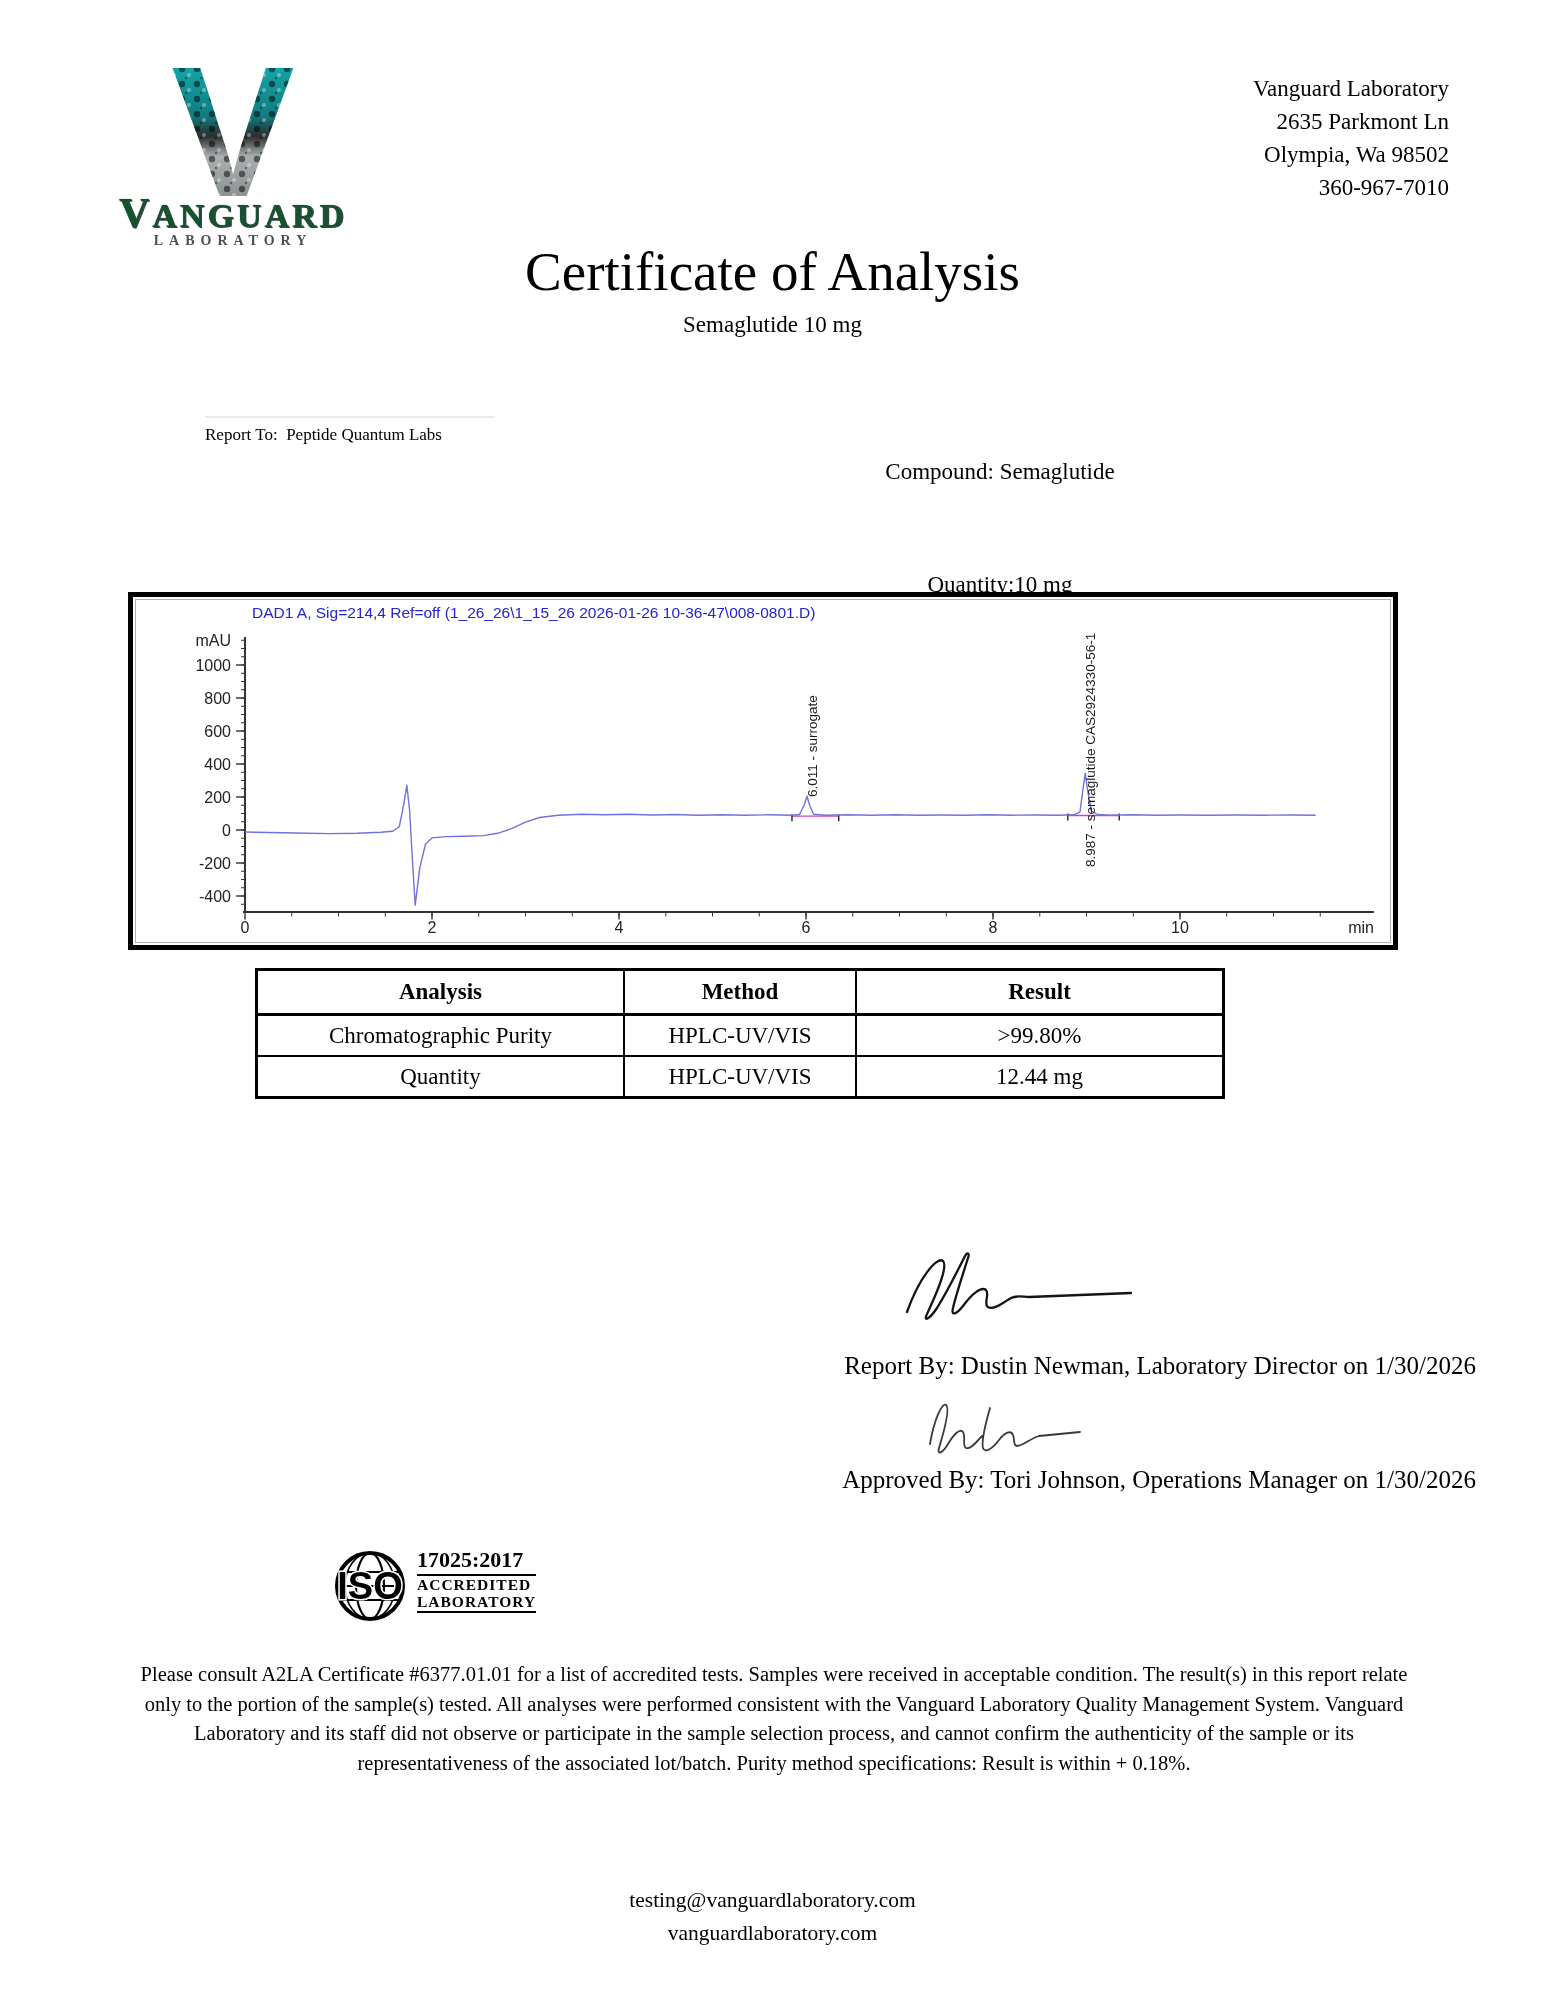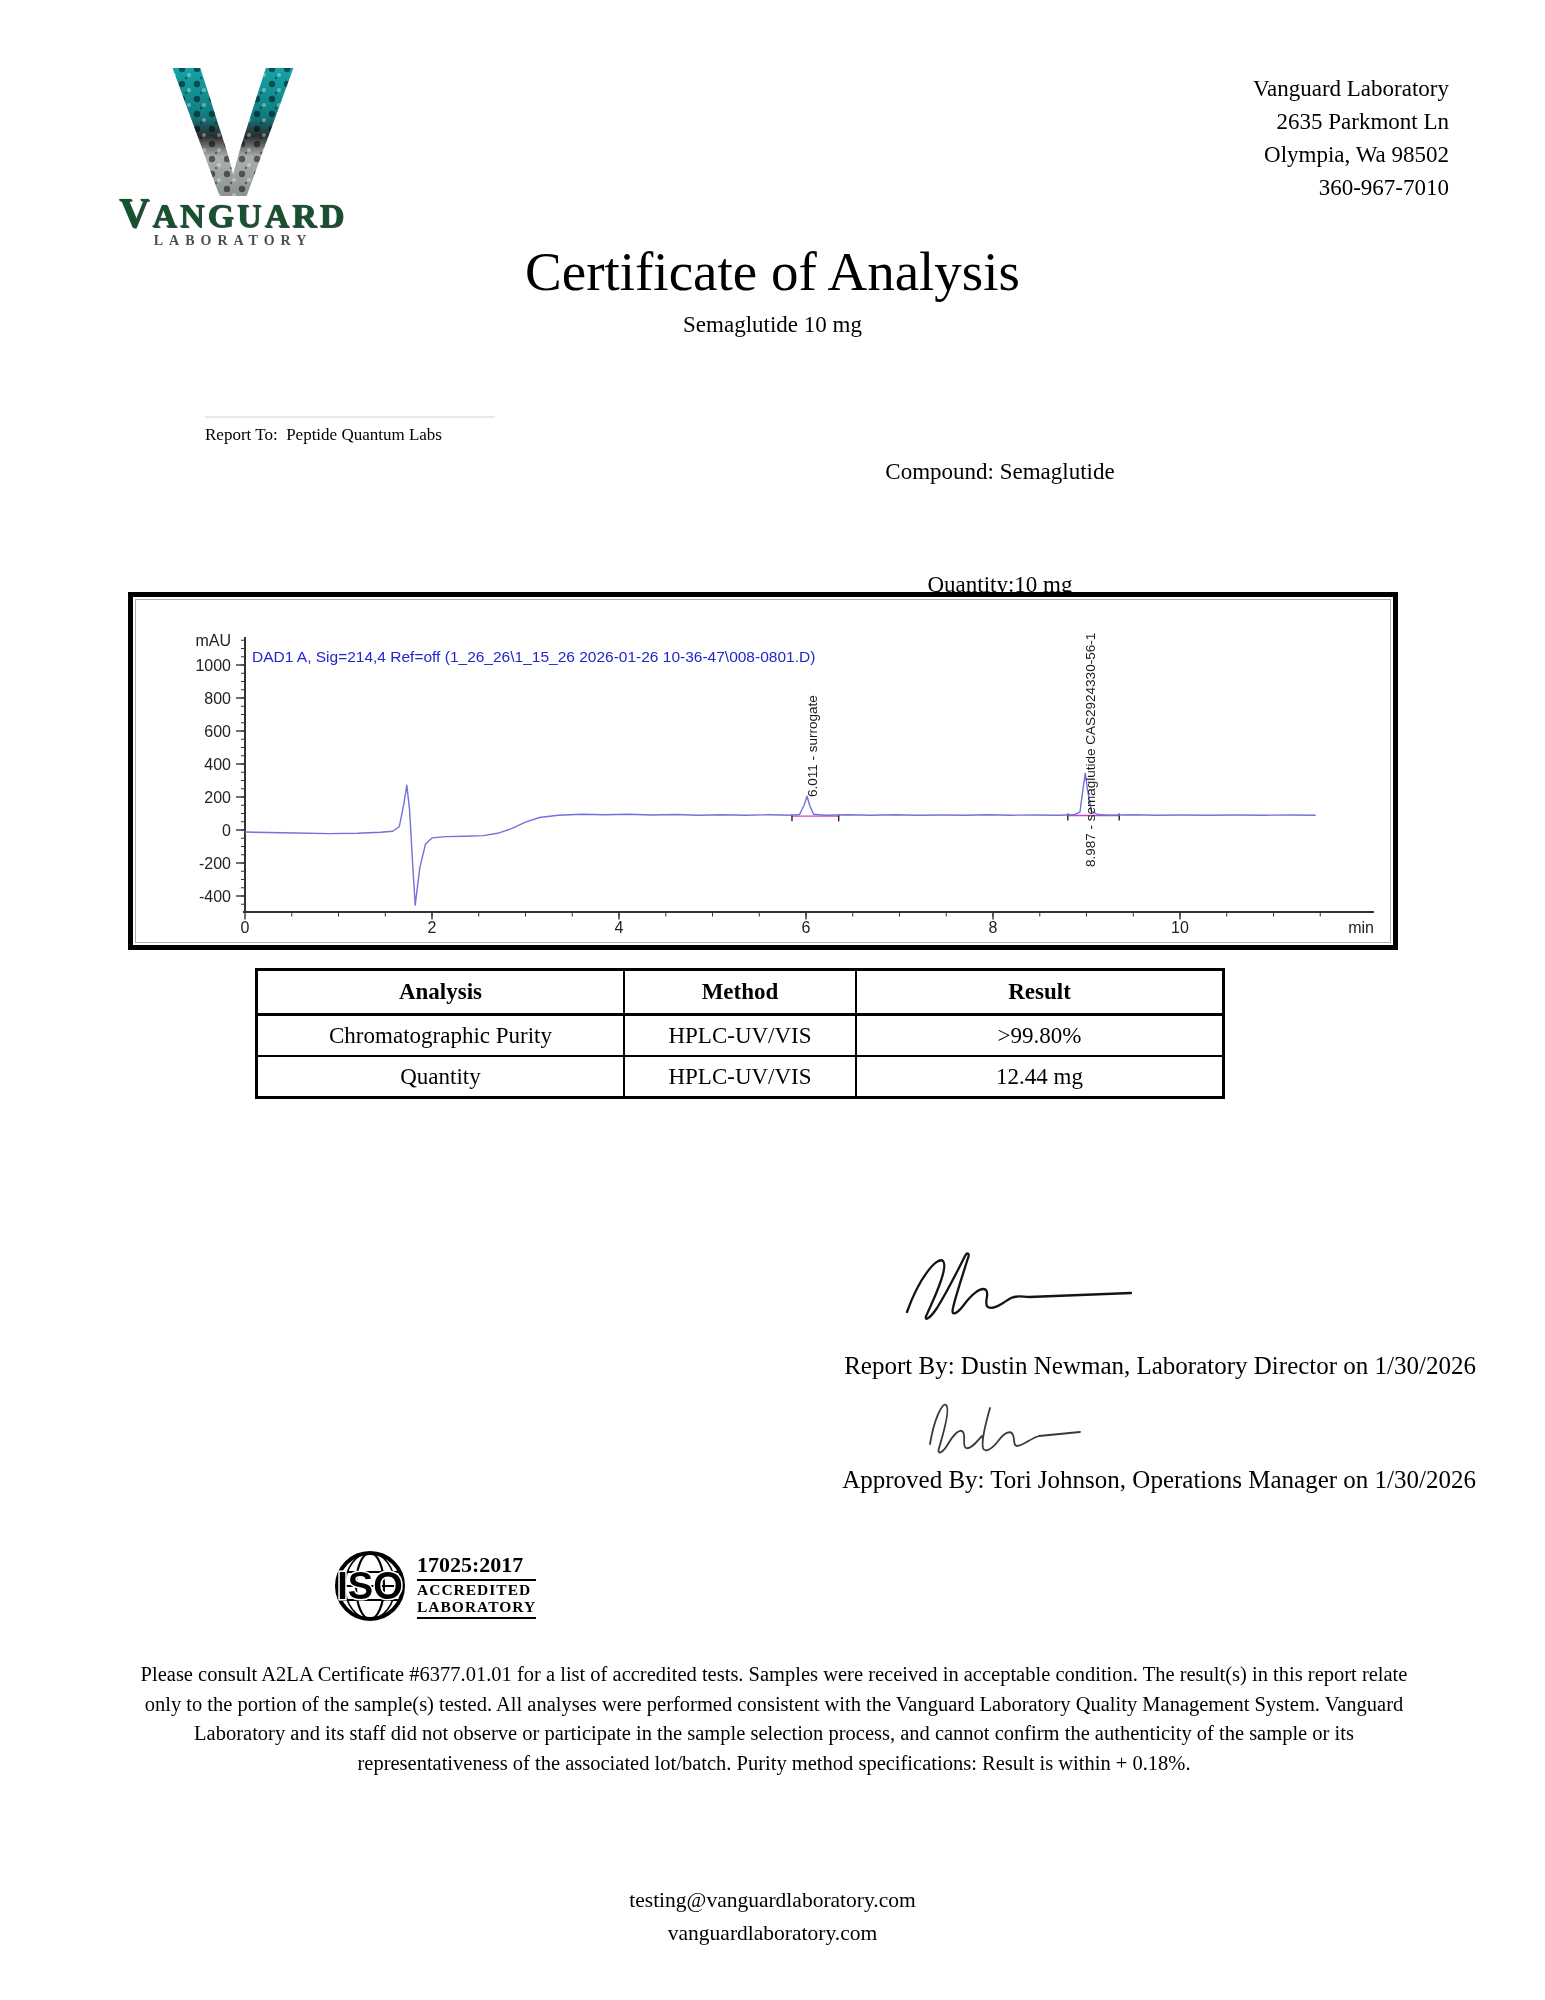--- a/index.html
+++ b/index.html
@@ -25,38 +25,38 @@
 
   
   .report-to{left:205px;top:380px;font-size:17px;margin-top:45px;}
   .report-to-rule{left:205px;top:416px;width:290px;height:2px;background:#e9e9e9;}
   .info-block{left:780px;top:378px;width:440px;text-align:center;font-size:23px;line-height:37.5px;white-space:pre;}
 
   
   .chart-box{left:128px;top:592px;width:1260px;height:348px;border:5px solid #000;background:#fff;}
   .chart-inner{position:absolute;left:2px;top:2px;right:2px;bottom:2px;border:1px solid #b0b0b0;}
   .chart-title{position:absolute;left:116px;top:4px;font-family:"Liberation Sans",sans-serif;
-               font-size:15.5px;color:#2323cf;white-space:pre;margin-top:44px;}
+               font-size:15.5px;color:#2323cf;white-space:pre;}
   .chart-svg{position:absolute;left:0;top:0;}
   svg text{font-family:"Liberation Sans",sans-serif;}
 
   
   table.results{position:absolute;left:255px;top:968px;border-collapse:collapse;border:3px solid #000;}
   table.results th{border:2px solid #000;border-bottom:3px solid #000;font-size:23px;font-weight:bold;height:40px;}
   table.results td{border:2px solid #000;font-size:23px;text-align:center;height:37px;}
   .col-a{width:363px;} .col-b{width:228px;} .col-c{width:363px;}
 
   
   .sig1{left:893px;top:1246px;}
   .sig2{left:918px;top:1390px;}
   .sig-caption{left:576px;width:900px;text-align:right;font-size:25px;}
   .cap1{top:1352px;} .cap2{top:1466px;}
 
   
-  .iso-wrap{left:332px;top:1548px;display:flex;align-items:center;gap:9px;}
+  .iso-wrap{left:332px;top:1548px;display:flex;gap:9px;}
   .iso-text{display:flex;flex-direction:column;line-height:1.12;}
   .iso-standard{font-size:22px;font-weight:bold;border-bottom:2.5px solid #000;padding-bottom:1px;}
   .iso-line{font-size:15.5px;font-weight:bold;letter-spacing:1px;}
   .iso-line.u{border-bottom:2.5px solid #000;padding-bottom:1px;}
 
   
   .disclaimer{left:128px;top:1660px;width:1292px;text-align:center;font-size:20.5px;line-height:29.5px;}
   .site-footer{left:0;top:1884px;width:100%;text-align:center;font-size:21.5px;line-height:33px;}
 </style>
 </head>

